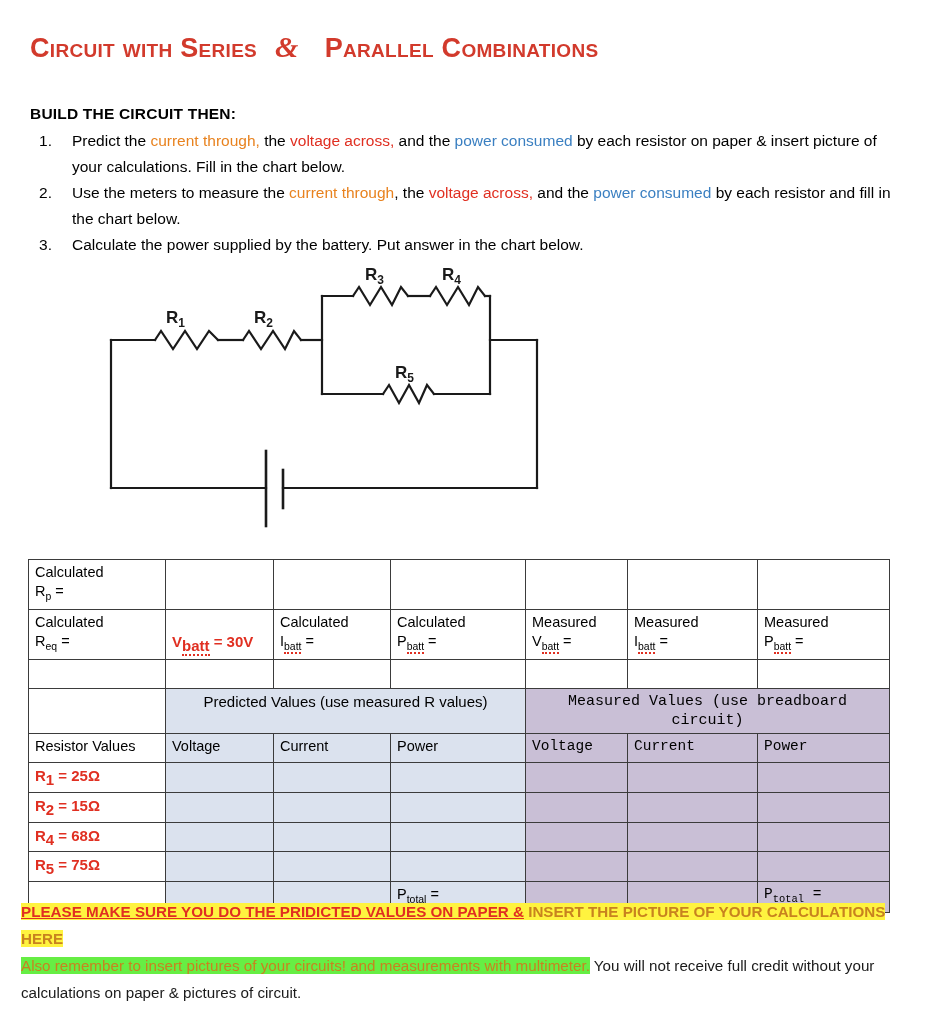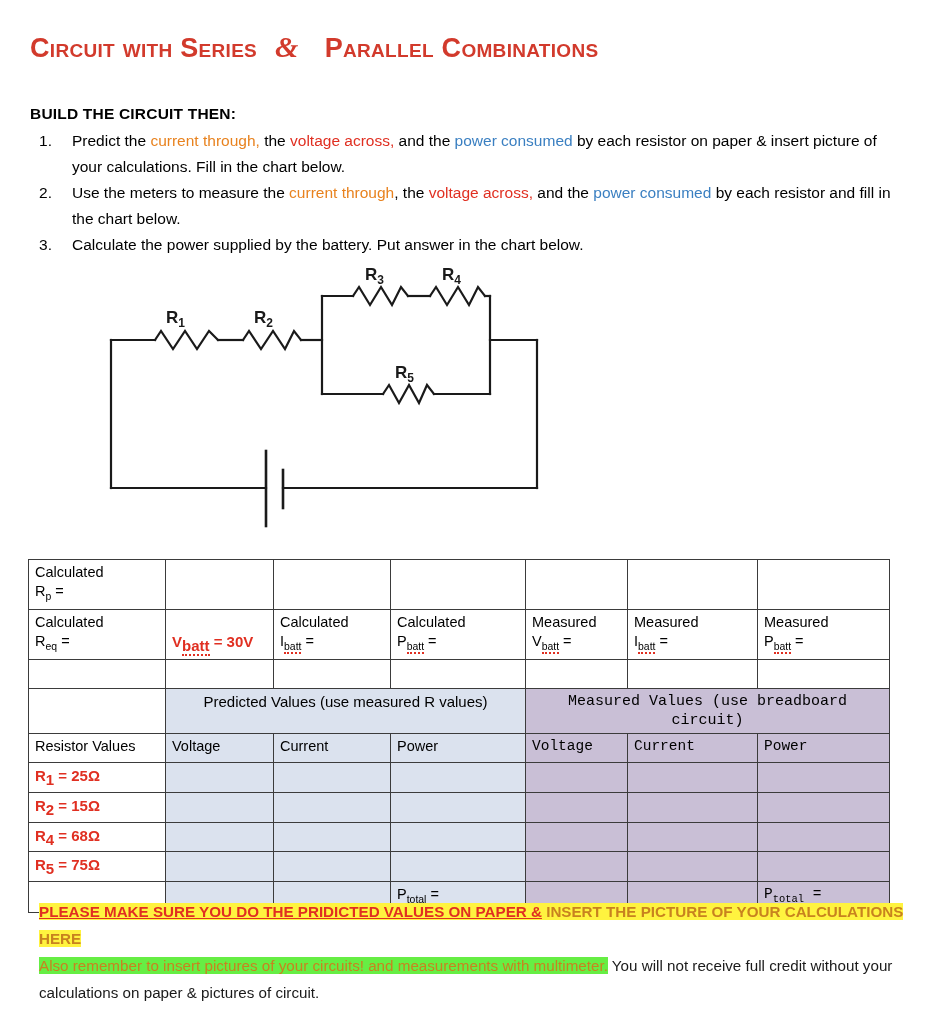--- a/index.html
+++ b/index.html
@@ -115,21 +115,21 @@
   }
   .sq {
     border-bottom: 2px dotted #e02f21;
     padding-bottom: 0px;
   }
   sub { font-size: 0.72em; }
 
   
   .notes {
     position: absolute;
-    left: 39px;
+    left: 21px;
     top: 898px;
     width: 876px;
     font-size: 15.2px;
     line-height: 27px;
   }
   .hl-yellow {
     background: #fff33f;
   }
   .note1a {
     color: #e02f21;

